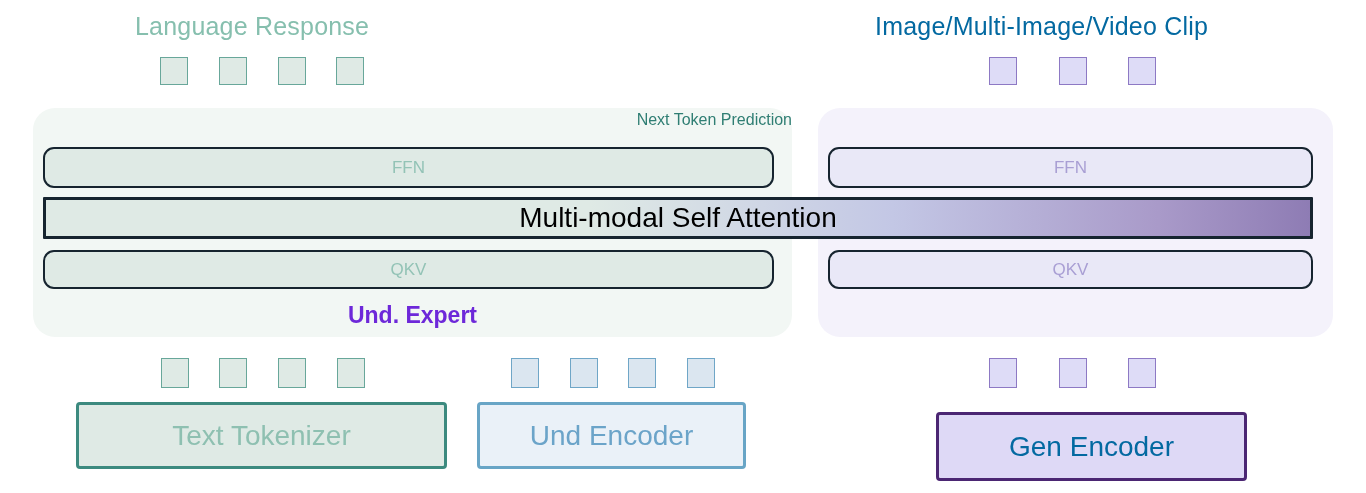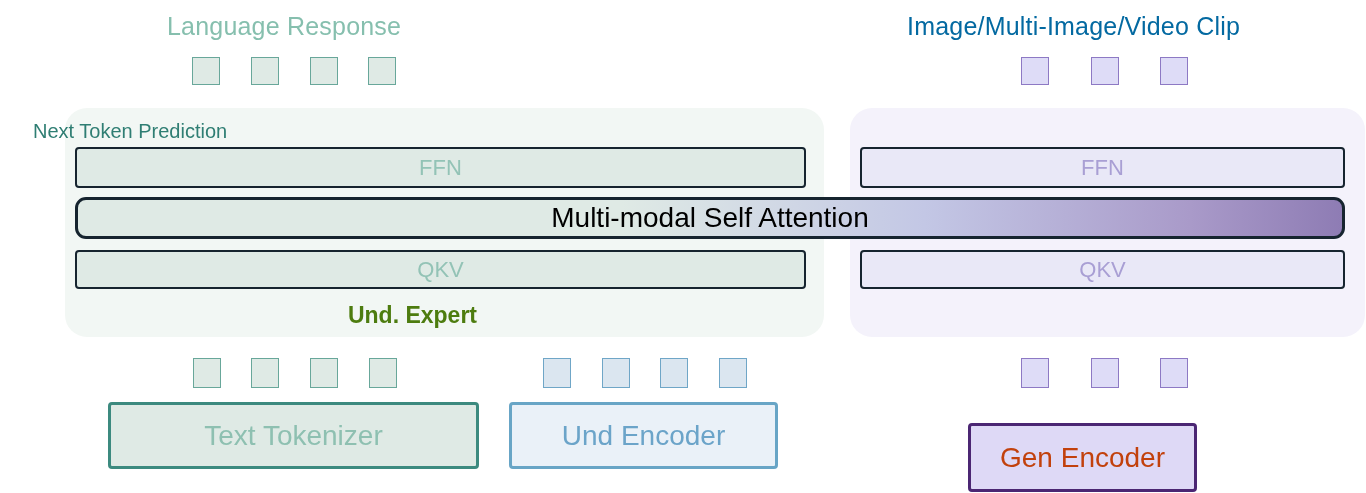--- a/index.html
+++ b/index.html
@@ -2,90 +2,90 @@
 <html><head>
 <meta charset="utf-8">
 <style>
   html,body{margin:0;padding:0;}
   body{
     width:1366px;height:493px;background:#ffffff;
     font-family:"Liberation Sans", sans-serif;
     position:relative;overflow:hidden;
   }
   .stage{position:absolute;inset:0;}
-  .abs{position:absolute;margin-left:32px;}
+  .abs{position:absolute;}
 
   
   .caption{
     font-size:25px;letter-spacing:.2px;white-space:nowrap;
   }
   .cap-left{color:#86bfae;top:12px;left:135px;}
   .cap-right{color:#0369a1;top:12px;left:875px;}
 
   
   .tok{box-sizing:border-box;}
   .tok-green{background:#dfeae5;border:1.6px solid #68a79a;}
   .tok-purple{background:#dedcf7;border:1.6px solid #8d79c4;}
   .tok-blue{background:#dbe6f0;border:1.6px solid #6fa6c7;}
 
   
   .panel{border-radius:22px;box-sizing:border-box;}
   .panel-und{background:#f2f7f4;left:33px;top:108px;width:759px;height:229px;}
   .panel-gen{background:#f4f2fb;left:818px;top:108px;width:515px;height:229px;}
 
   .panel-head{
-    position:absolute;top:120px;font-size:20px;white-space:nowrap;
-    text-align:left;
+    position:absolute;top:111px;font-size:16px;white-space:nowrap;
+    text-align:right;
   }
   .head-und{color:#2f7e73;left:33px;width:759px;}
   .head-gen{color:#4b2673;left:818px;width:515px;}
 
   .panel-foot{
     position:absolute;top:302px;font-size:23px;font-weight:bold;
     white-space:nowrap;text-align:center;
   }
-  .foot-und{color:#4d7c0f;left:33px;width:759px;}
+  .foot-und{color:#6d28d9;left:33px;width:759px;}
   .foot-gen{color:#4b2673;left:818px;width:515px;}
 
   
   .layer{
-    box-sizing:border-box;border:2.6px solid #16242f;border-radius:4px;
+    box-sizing:border-box;border:2.6px solid #16242f;border-radius:11px;
     display:flex;align-items:center;justify-content:center;
-    font-size:22px;
+    font-size:17px;
   }
   .layer-green{background:#dfeae5;color:#93c3b6;}
   .layer-purple{background:#e9e8f7;color:#a99fd4;}
 
   .ffn-und{left:43px;top:147px;width:731px;height:41px;}
   .qkv-und{left:43px;top:250px;width:731px;height:39px;}
   .ffn-gen{left:828px;top:147px;width:485px;height:41px;}
   .qkv-gen{left:828px;top:250px;width:485px;height:39px;}
 
   
   .attn{
     box-sizing:border-box;left:43px;top:197px;width:1270px;height:42px;
-    border:3px solid #16242f;border-radius:11px;
+    border:3px solid #16242f;border-radius:1px;
     background:linear-gradient(to right,
       #dfeae5 0%, #dfeae5 43%, #c3c7e5 67%, #a99ac9 88%, #8e7cb4 100%);
     display:flex;align-items:center;justify-content:center;
     font-size:28px;color:#000000;
   }
 
   
   .enc{
     box-sizing:border-box;border-radius:4px;
     display:flex;align-items:center;justify-content:center;
     font-size:28px;
   }
   .enc-text{left:76px;top:402px;width:371px;height:67px;
     background:#dfeae5;border:3px solid #3c8a7f;color:#8ec0b1;}
   .enc-und{left:477px;top:402px;width:269px;height:67px;
     background:#eaf1f8;border:3px solid #68a5c6;color:#6ba4c9;}
-  .enc-gen{left:936px;top:423px;width:229px;height:69px;
-    background:#ded9f6;border:3px solid #4b2673;color:#c2410c;}
+  .enc-gen{left:936px;top:412px;width:311px;height:69px;
+    background:#ded9f6;border:3px solid #4b2673;color:#0369a1;}
 </style>
 </head>
 <body>
 
 <div class="stage">
 
   <div class="abs caption cap-left">Language Response</div>
   <div class="abs caption cap-right">Image/Multi-Image/Video Clip</div>
 
   <div class="abs tok tok-green" style="left:160px;top:57px;width:28px;height:28px;"></div>

